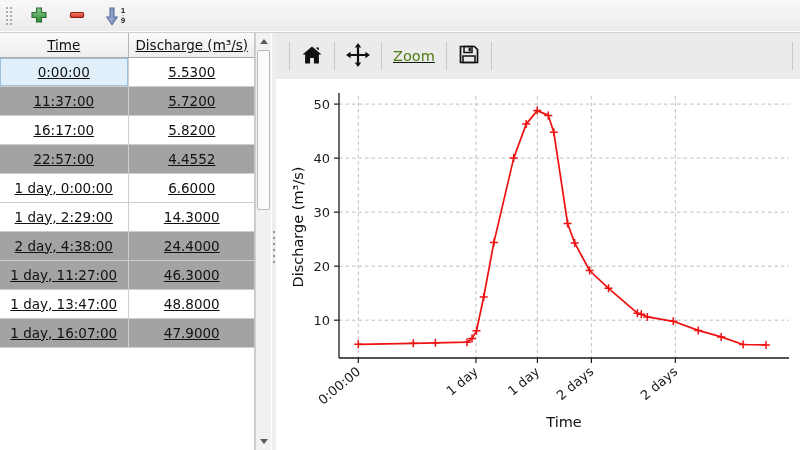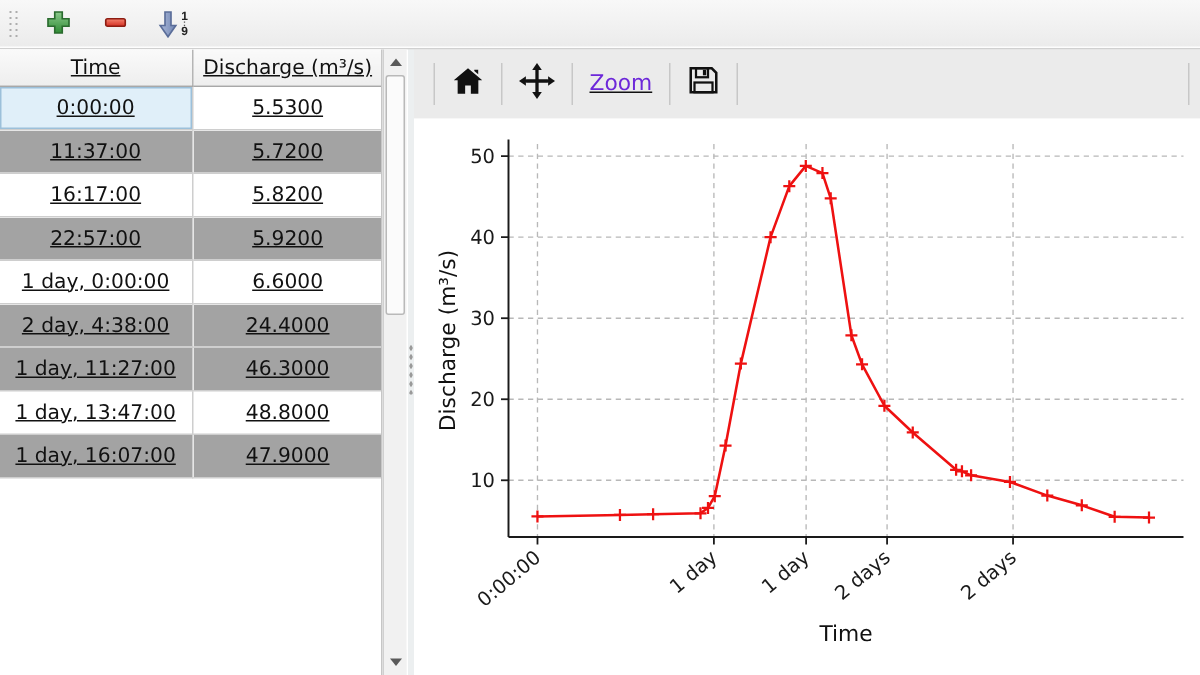--- a/index.html
+++ b/index.html
@@ -75,21 +75,21 @@
   .splitter .dots { position:absolute; left:0px; top:196px; width:4px; height:34px;
     background-image:radial-gradient(#9a9a9a 35%, transparent 40%);
     background-size:4px 6px; }
 
   
   .right-panel { flex:1; display:flex; flex-direction:column; min-width:0; }
   .chart-toolbar { height:46px; flex:0 0 46px; background:#ebebeb;
     display:flex; align-items:center; padding-left:6px; }
   .ct-sep { width:1px; height:28px; background:#c7c7c7; margin:0 7px; flex:0 0 1px; }
   .ct-btn { height:32px; min-width:30px; border:none; background:transparent; padding:0 4px;
-    display:flex; align-items:center; justify-content:center; font-size:14.5px; color:#6d28d9;
+    display:flex; align-items:center; justify-content:center; font-size:14.5px; color:#4d7c0f;
     font-family:"DejaVu Sans","Liberation Sans",sans-serif; }
   .ct-spacer { flex:1; }
   .chart-canvas { flex:1; background:#ffffff; position:relative; }
   .chart-canvas svg { display:block; }
 </style>
 </head>
 <body>
 
 <div class="window">
 
@@ -167,25 +167,29 @@
               <tr class="alt">
                 <td>11:37:00</td>
                 <td>5.7200</td>
               </tr>
               <tr>
                 <td>16:17:00</td>
                 <td>5.8200</td>
               </tr>
               <tr class="alt">
                 <td>22:57:00</td>
-                <td>5.9200</td>
+                <td>4.4552</td>
               </tr>
               <tr>
                 <td>1 day, 0:00:00</td>
                 <td>6.6000</td>
+              </tr>
+              <tr>
+                <td>1 day, 2:29:00</td>
+                <td>14.3000</td>
               </tr>
               <tr class="alt">
                 <td>2 day, 4:38:00</td>
                 <td>24.4000</td>
               </tr>
               <tr class="alt">
                 <td>1 day, 11:27:00</td>
                 <td>46.3000</td>
               </tr>
               <tr>

